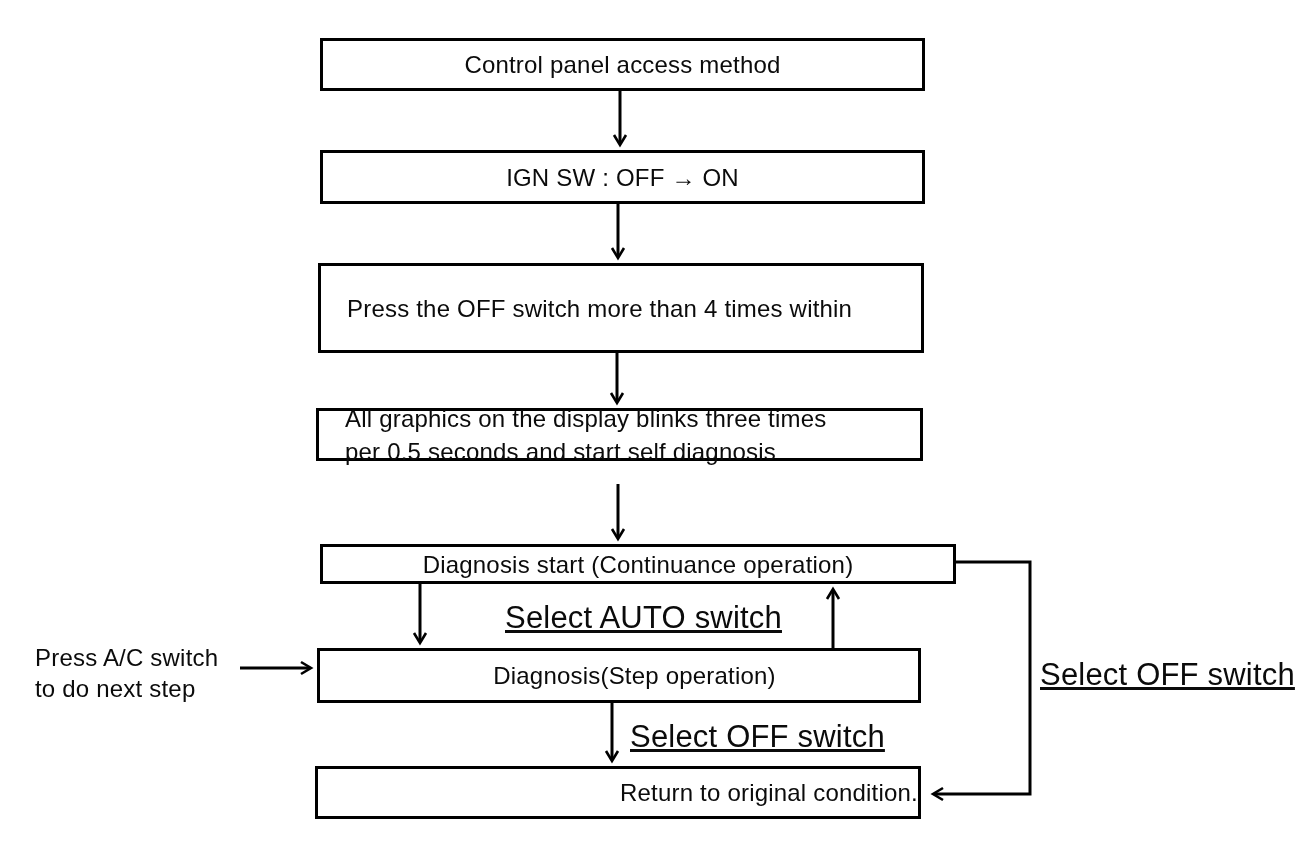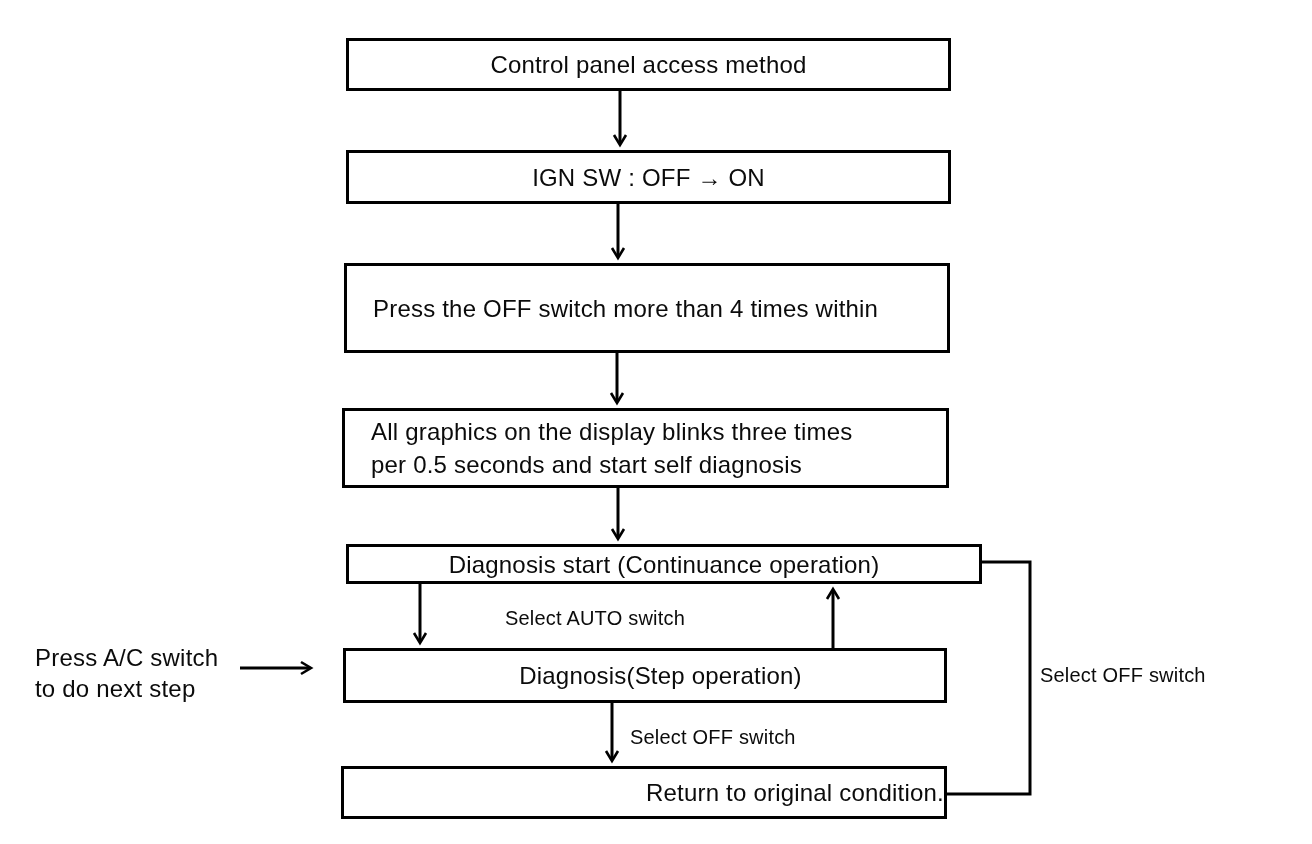--- a/index.html
+++ b/index.html
@@ -28,41 +28,41 @@
     position: absolute;
     border: 3px solid #000000;
     background: #ffffff;
     box-sizing: border-box;
     display: flex;
     flex-direction: column;
     justify-content: center;
     font-size: 24px;
     line-height: 33px;
     letter-spacing: 0.2px;
-    margin-left: 26px;
   }
   .box.center {
     align-items: center;
     text-align: center;
   }
   .box.leftalign {
     align-items: flex-start;
     text-align: left;
     padding-left: 26px;
     padding-right: 10px;
   }
   .box .bline {
     white-space: nowrap;
   }
   .edge-label {
     position: absolute;
-    font-size: 20px;
+    font-size: 31px;
     line-height: 28px;
     white-space: nowrap;
     letter-spacing: 0.2px;
+    text-decoration: underline;
   }
   .note {
     position: absolute;
     font-size: 24px;
     line-height: 31px;
     white-space: nowrap;
     letter-spacing: 0.2px;
   }
 </style>
 </head>
@@ -94,21 +94,21 @@
   </div>
 
   <div class="box center" style="left:320px; top:150px; width:605px; height:54px;">
     <div class="bline">IGN SW : OFF → ON</div>
   </div>
 
   <div class="box leftalign" style="left:318px; top:263px; width:606px; height:90px;">
     <div class="bline">Press the OFF switch more than 4 times within</div>
   </div>
 
-  <div class="box leftalign" style="left:316px; top:408px; width:607px; height:80px;">
+  <div class="box leftalign" style="left:316px; top:408px; width:607px; height:53px;">
     <div class="bline">All graphics on the display blinks three times</div>
     <div class="bline">per 0.5 seconds and start self diagnosis</div>
   </div>
 
   <div class="box center" style="left:320px; top:544px; width:636px; height:40px;">
     <div class="bline">Diagnosis start (Continuance operation)</div>
   </div>
 
   <div class="box center" style="left:317px; top:648px; width:604px; height:55px;padding-left:31px;">
     <div class="bline">Diagnosis(Step operation)</div>

